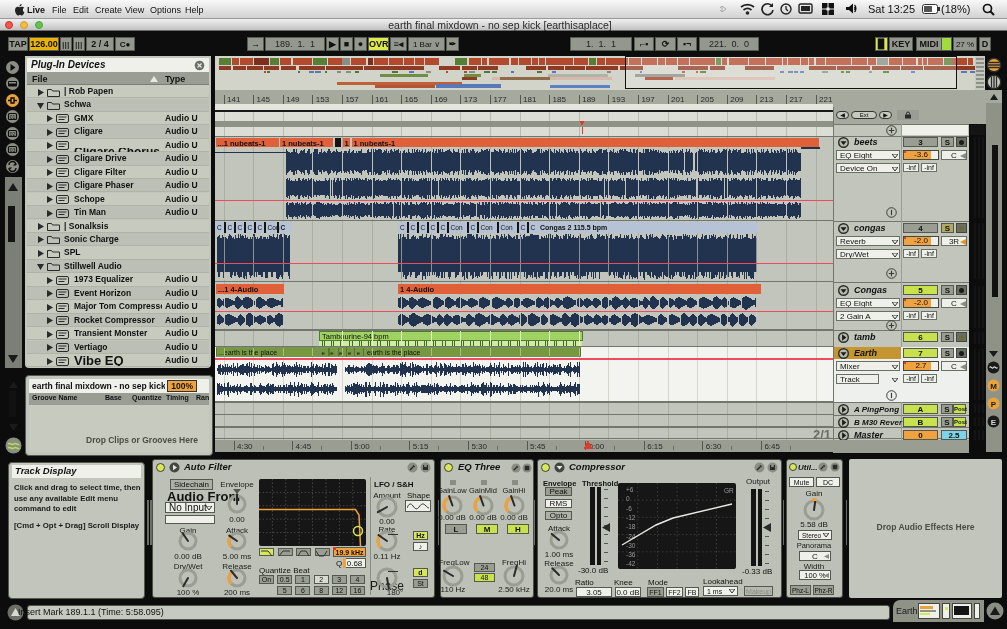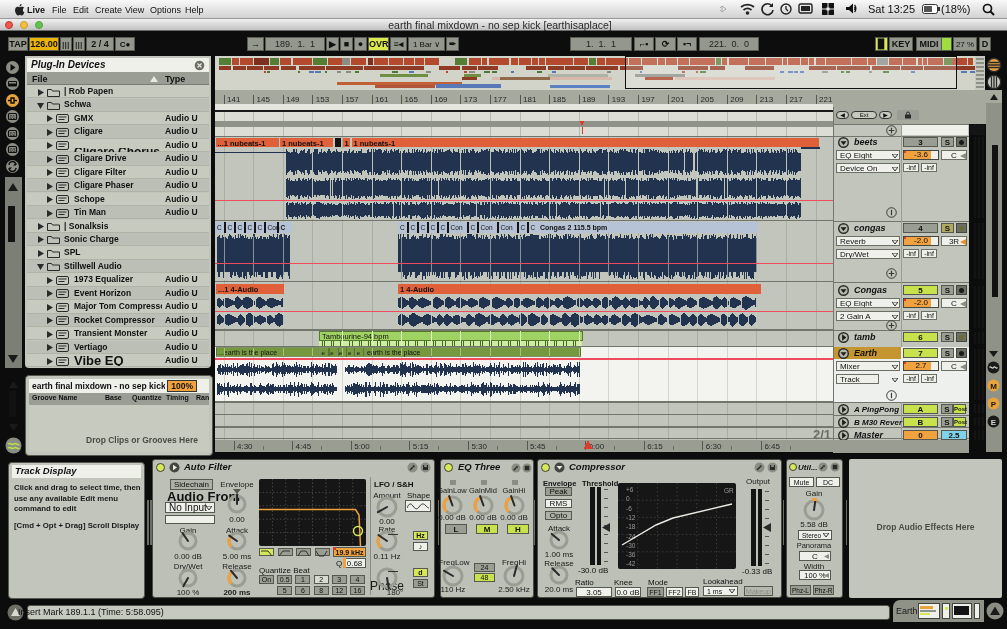--- a/index.html
+++ b/index.html
@@ -1220,21 +1220,21 @@
     <path d="M6.3 17.7A8 8 0 0 1 5.4 7.4" fill="none" stroke="#f0a13c" stroke-width="3"></path>
     <line x1="12.0" y1="12.0" x2="4.2" y2="6.6" stroke="#2a2a2a" stroke-width="2" stroke-linecap="round"></line>
   </svg>
 <div style="position:absolute;left:215px;top:552px;width:44px;text-align:center;font-size:8px;color:#1a1a1a;white-space:nowrap;line-height:9px;">5.00 ms</div>
 <div style="position:absolute;left:215px;top:562px;width:44px;text-align:center;font-size:8px;color:#1a1a1a;white-space:nowrap;line-height:9px;">Release</div>
 <svg style="position:absolute;left:225.0px;top:566.0px" width="24" height="24" viewBox="0 0 24 24">
     <circle cx="12.0" cy="12.0" r="8" fill="none" stroke="#9a9d92" stroke-width="3"></circle>
     <path d="M6.3 17.7A8 8 0 0 1 6.9 5.9" fill="none" stroke="#f0a13c" stroke-width="3"></path>
     <line x1="12.0" y1="12.0" x2="5.9" y2="4.7" stroke="#2a2a2a" stroke-width="2" stroke-linecap="round"></line>
   </svg>
-<div style="position:absolute;left:215px;top:588px;width:44px;text-align:center;font-size:8px;color:#1a1a1a;white-space:nowrap;line-height:9px;font-weight:bold;">200 ms</div>
+<div style="position:absolute;left:215px;top:588px;width:44px;text-align:center;font-size:8px;color:#1a1a1a;white-space:nowrap;line-height:9px;">200 ms</div>
 <svg style="position:absolute;left:259px;top:479px" width="107" height="67" viewBox="0 0 107 67">
     <rect width="107" height="67" rx="2" fill="#161616"></rect>
     <line x1="13.4" y1="0" x2="13.4" y2="67" stroke="#454545" stroke-dasharray="1.5,2"></line>
     <line x1="26.8" y1="0" x2="26.8" y2="67" stroke="#454545" stroke-dasharray="1.5,2"></line>
     <line x1="40.2" y1="0" x2="40.2" y2="67" stroke="#454545" stroke-dasharray="1.5,2"></line>
     <line x1="53.6" y1="0" x2="53.6" y2="67" stroke="#454545" stroke-dasharray="1.5,2"></line>
     <line x1="67.0" y1="0" x2="67.0" y2="67" stroke="#454545" stroke-dasharray="1.5,2"></line>
     <line x1="80.4" y1="0" x2="80.4" y2="67" stroke="#454545" stroke-dasharray="1.5,2"></line>
     <line x1="93.8" y1="0" x2="93.8" y2="67" stroke="#454545" stroke-dasharray="1.5,2"></line>
     <line x1="0" y1="13.4" x2="107" y2="13.4" stroke="#454545" stroke-dasharray="1.5,2"></line>

